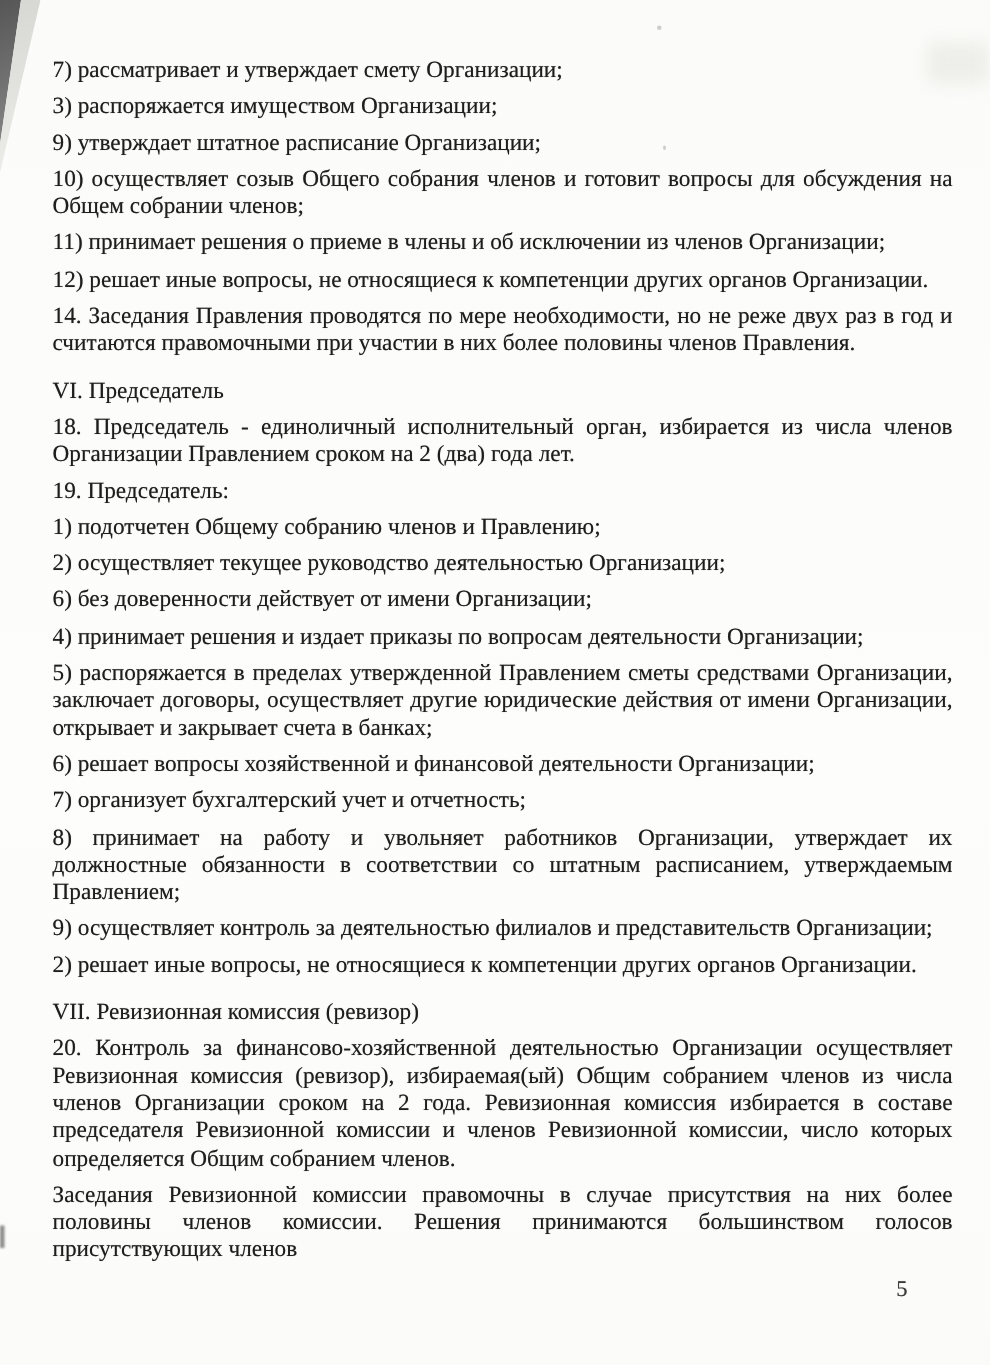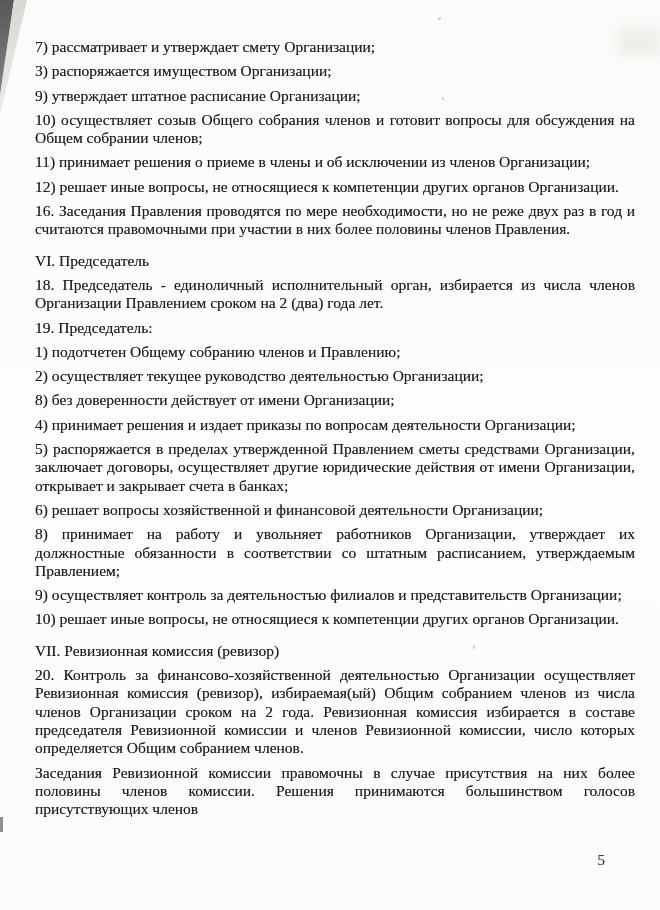--- a/index.html
+++ b/index.html
@@ -70,33 +70,34 @@
   <div class="speck s2"></div>
   <div class="speck s3"></div>
 
   <div class="textblock">
     <p class="item">7) рассматривает и утверждает смету Организации;</p>
     <p class="item">3) распоряжается имуществом Организации;</p>
     <p class="item">9) утверждает штатное расписание Организации;</p>
     <p class="item">10) осуществляет созыв Общего собрания членов и готовит вопросы для обсуждения на Общем собрании членов;</p>
     <p class="item">11) принимает решения о приеме в члены и об исключении из членов Организации;</p>
     <p class="item">12) решает иные вопросы, не относящиеся к компетенции других органов Организации.</p>
-    <p class="para">16. Заседания Правления проводятся по мере необходимости, но не реже двух раз в год и считаются правомочными при участии в них более половины членов Правления.</p>
+    <p class="para">14. Заседания Правления проводятся по мере необходимости, но не реже двух раз в год и считаются правомочными при участии в них более половины членов Правления.</p>
     <p class="heading">VI. Председатель</p>
     <p class="para">18. Председатель - единоличный исполнительный орган, избирается из числа членов Организации Правлением сроком на 2 (два) года лет.</p>
     <p class="para">19. Председатель:</p>
     <p class="item">1) подотчетен Общему собранию членов и Правлению;</p>
     <p class="item">2) осуществляет текущее руководство деятельностью Организации;</p>
-    <p class="item">8) без доверенности действует от имени Организации;</p>
+    <p class="item">6) без доверенности действует от имени Организации;</p>
     <p class="item">4) принимает решения и издает приказы по вопросам деятельности Организации;</p>
     <p class="item">5) распоряжается в пределах утвержденной Правлением сметы средствами Организации, заключает договоры, осуществляет другие юридические действия от имени Организации, открывает и закрывает счета в банках;</p>
     <p class="item">6) решает вопросы хозяйственной и финансовой деятельности Организации;</p>
+    <p class="item">7) организует бухгалтерский учет и отчетность;</p>
     <p class="item">8) принимает на работу и увольняет работников Организации, утверждает их должностные обязанности в соответствии со штатным расписанием, утверждаемым Правлением;</p>
     <p class="item">9) осуществляет контроль за деятельностью филиалов и представительств Организации;</p>
-    <p class="item">10) решает иные вопросы, не относящиеся к компетенции других органов Организации.</p>
+    <p class="item">2) решает иные вопросы, не относящиеся к компетенции других органов Организации.</p>
     <p class="heading">VII. Ревизионная комиссия (ревизор)</p>
     <p class="para">20. Контроль за финансово-хозяйственной деятельностью Организации осуществляет Ревизионная комиссия (ревизор), избираемая(ый) Общим собранием членов из числа членов Организации сроком на 2 года. Ревизионная комиссия избирается в составе председателя Ревизионной комиссии и членов Ревизионной комиссии, число которых определяется Общим собранием членов.</p>
     <p class="para">Заседания Ревизионной комиссии правомочны в случае присутствия на них более половины членов комиссии. Решения принимаются большинством голосов присутствующих членов</p>
   </div>
 
   <div class="page-number">5</div>
 
 </div>
 
 </body></html>

